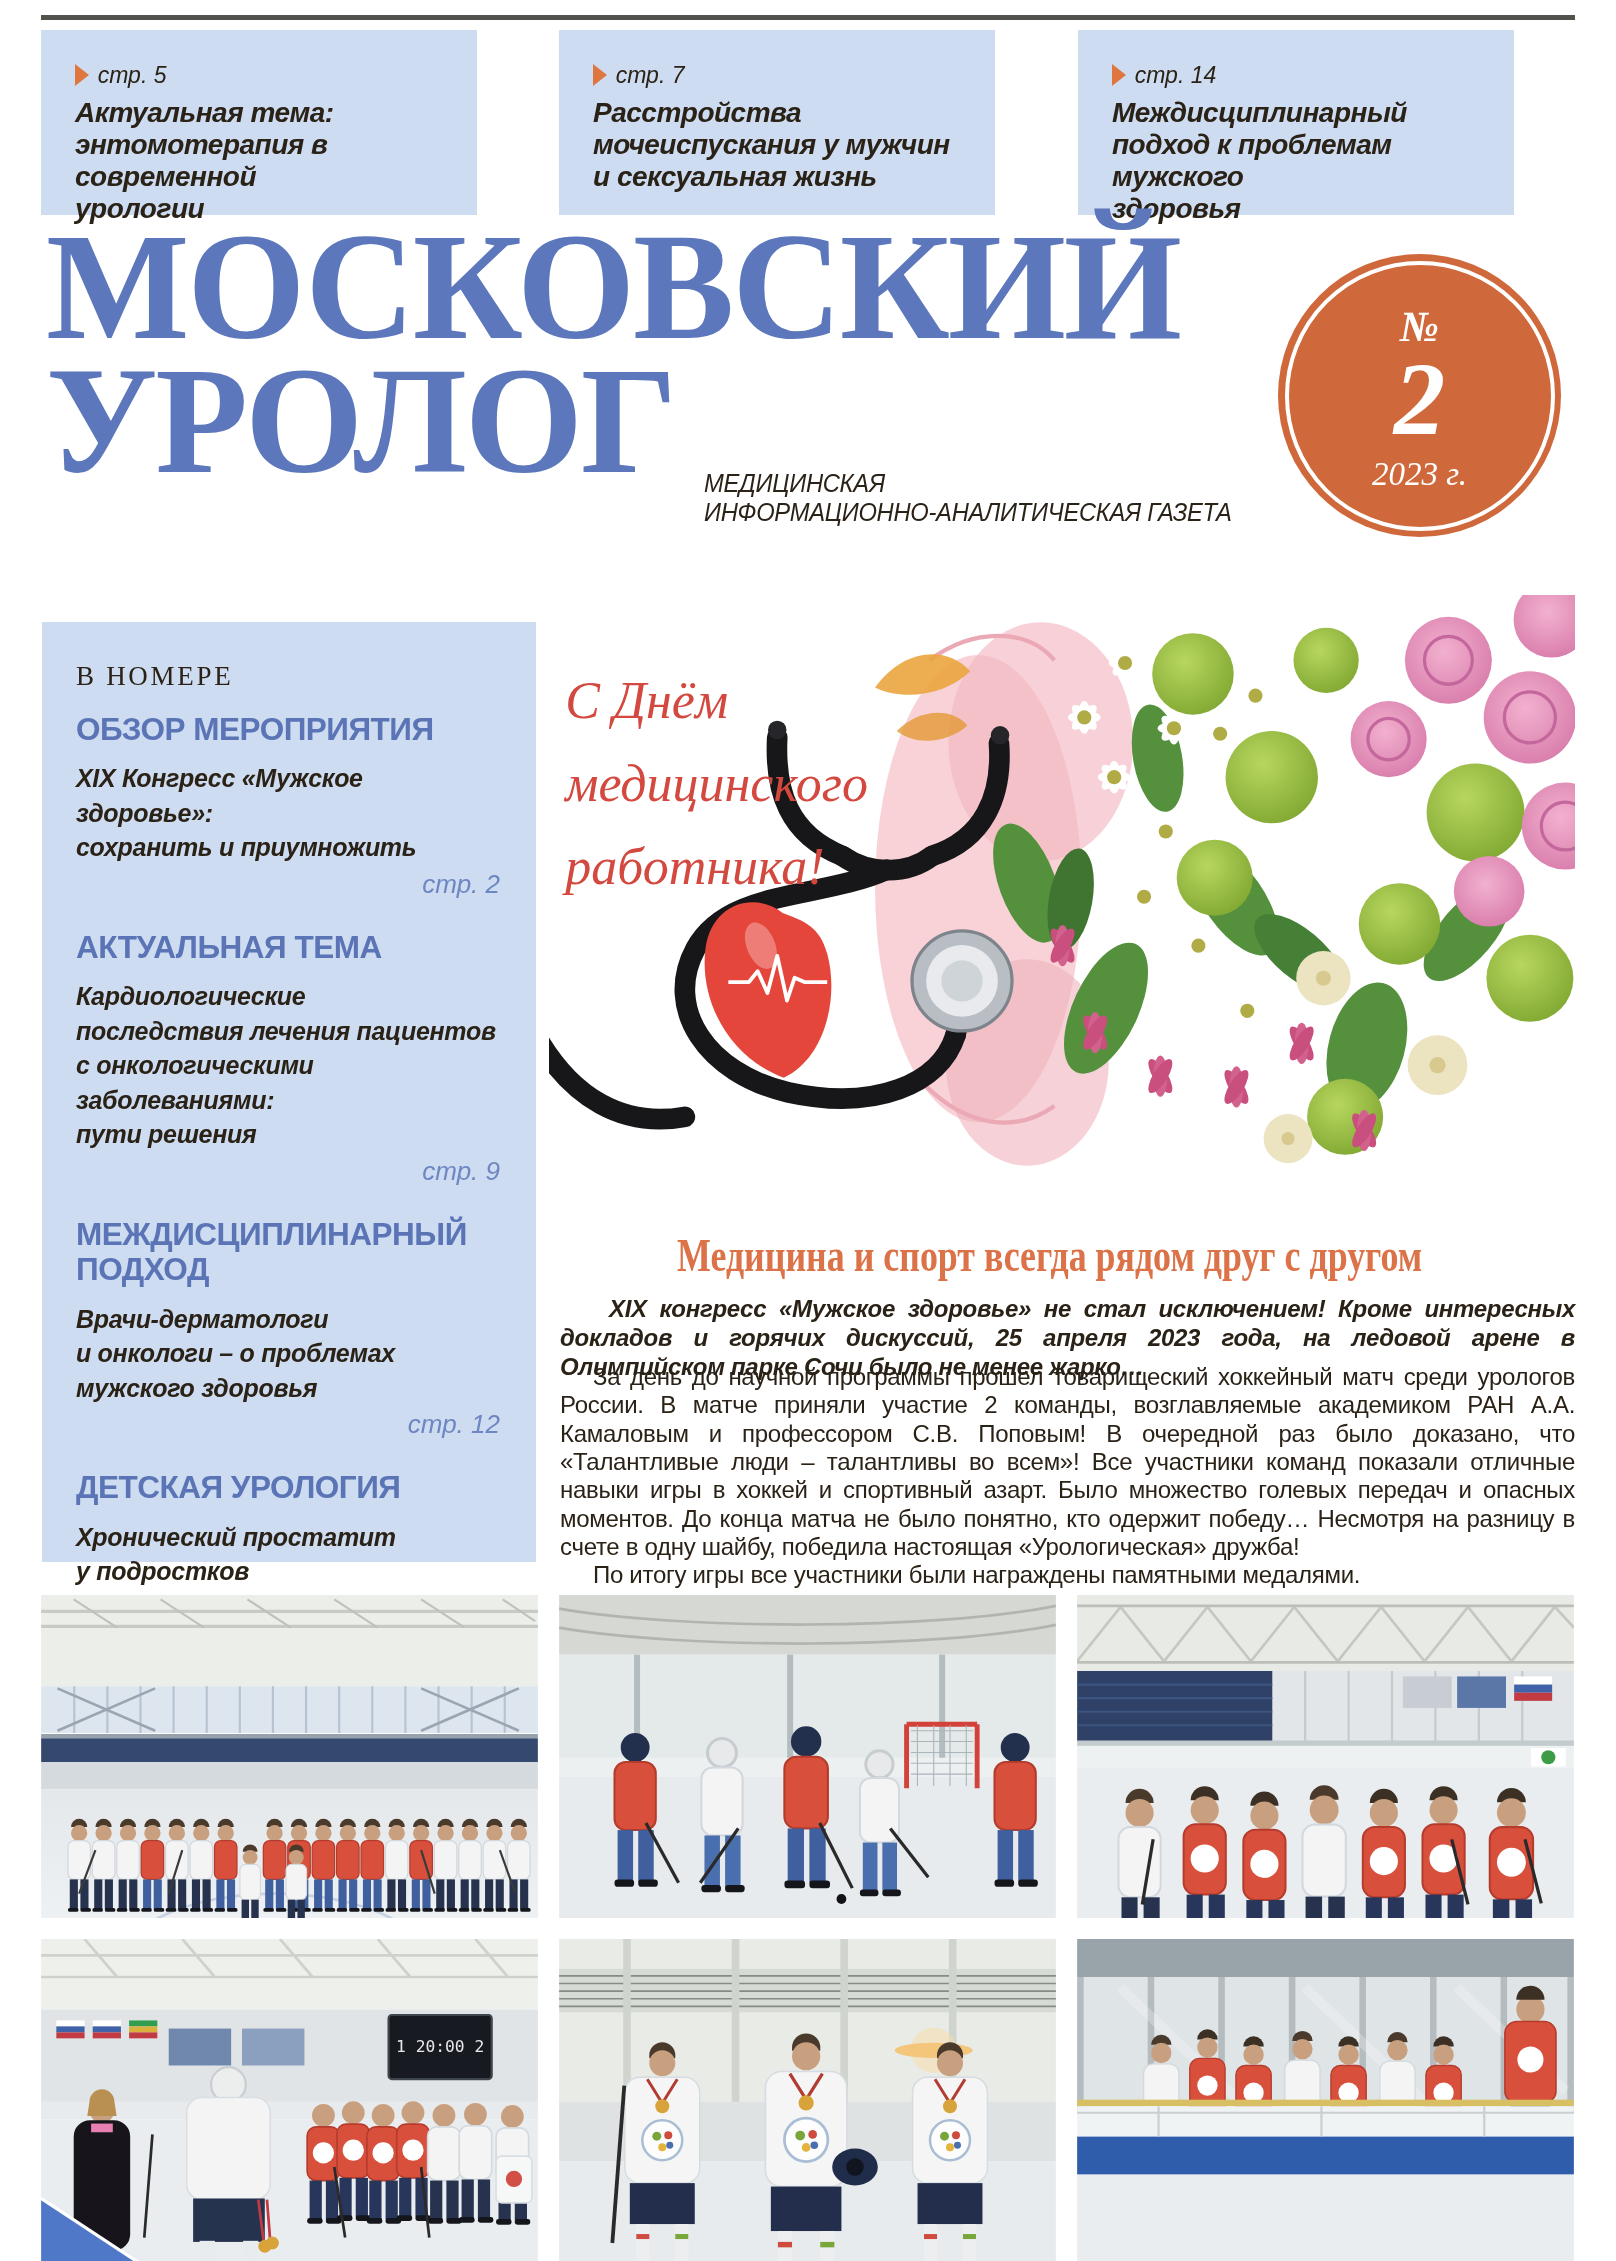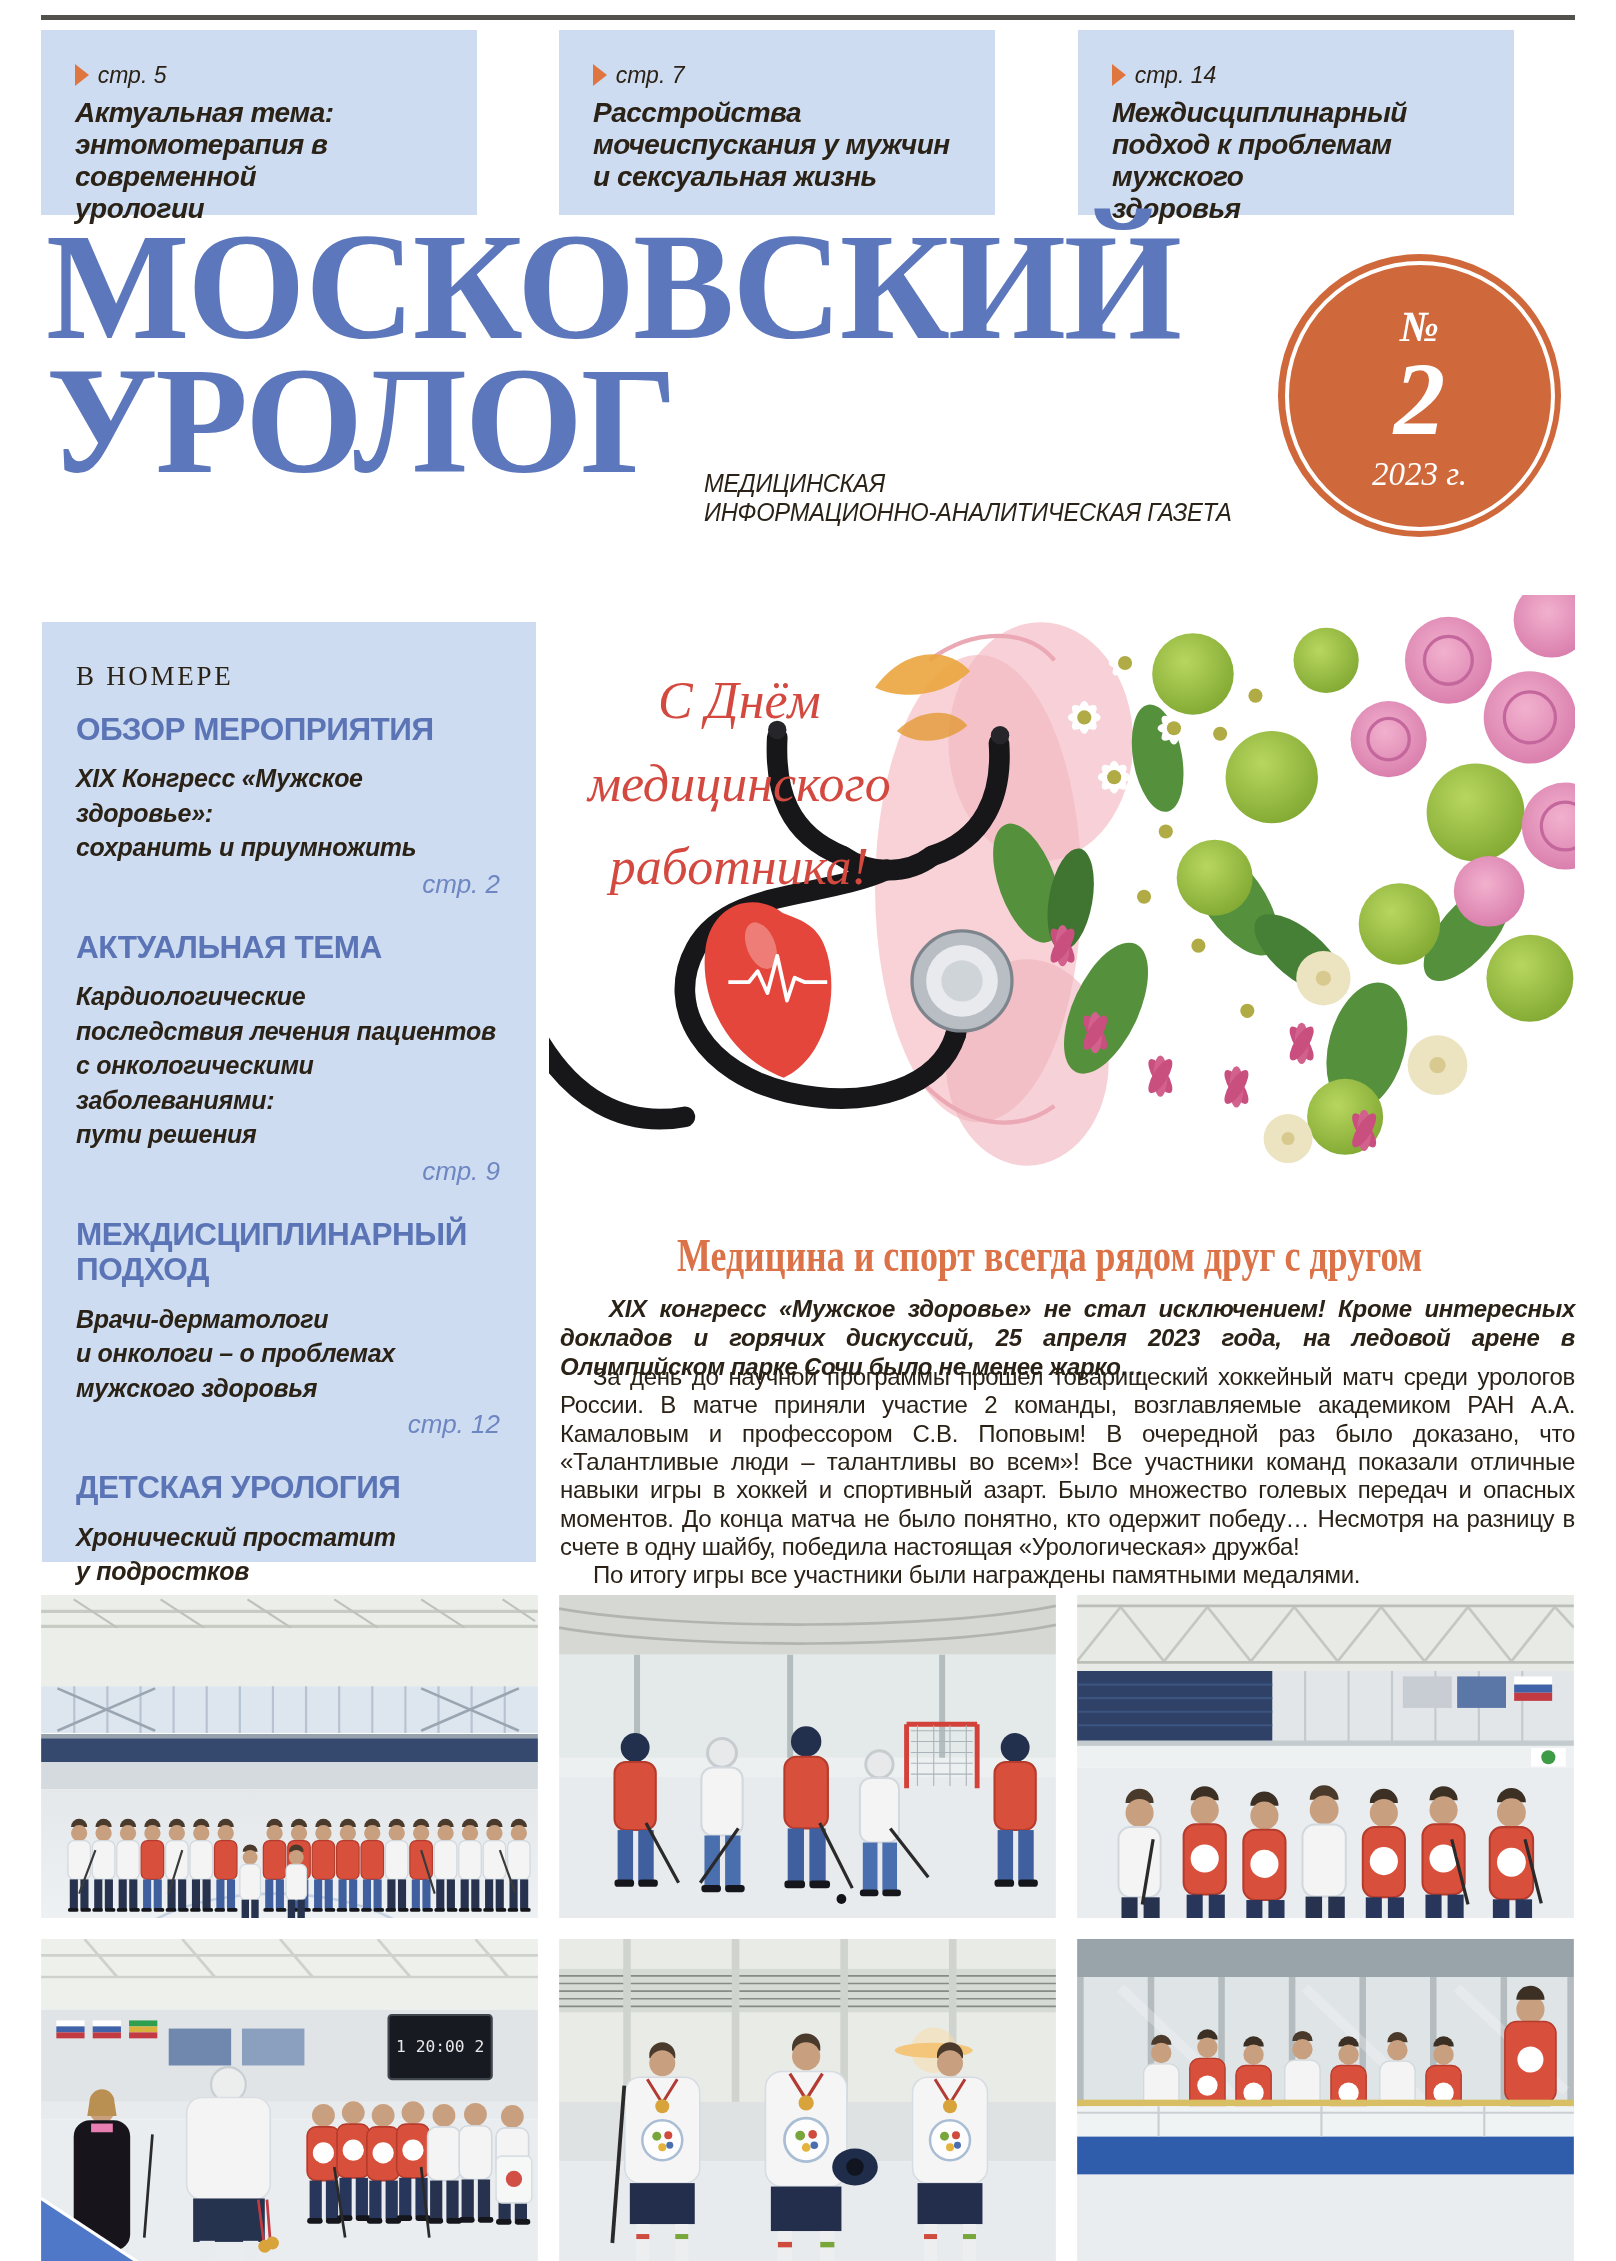--- a/index.html
+++ b/index.html
@@ -35,21 +35,21 @@
           box-sizing:border-box;padding:39px 36px 0 34px;}
   .toc-heading{font-family:"Liberation Serif",serif;font-size:27px;letter-spacing:2.7px;color:#2b2217;margin-bottom:20px;}
   .toc-cat{font-size:31.5px;font-weight:bold;color:#5b74b5;line-height:1.12;margin-bottom:14px;letter-spacing:-0.5px;}
   .toc-item{font-size:25px;font-weight:bold;font-style:italic;line-height:1.38;color:#2b2217;
           white-space:pre-line;letter-spacing:-0.3px;}
   .toc-ref{font-size:26px;font-style:italic;color:#6e86c2;text-align:right;margin:4.3px 0 30px 0;}
 
   
   .hero{position:absolute;left:549px;top:595px;width:1026px;height:579px;background:#ffffff;}
   .hero svg{position:absolute;left:0;top:0;}
-  .greeting{position:absolute;left:16.3px;top:64px;width:348px;text-align:center;
+  .greeting{position:absolute;left:16.3px;top:64px;width:348px;text-align:left;
           font-family:"Liberation Serif",serif;font-style:italic;font-size:52px;line-height:1.6;
           color:#d3493f;white-space:pre-line;}
 
   
   .headline{position:absolute;left:560px;top:1217px;width:788px;margin:12px;text-align:center;
           font-family:"Liberation Serif",serif;font-weight:bold;font-size:46px;color:#dc7247;white-space:nowrap;}
   .headline span{display:inline-block;transform:scaleX(.78);transform-origin:center;}
   .lead{position:absolute;left:560px;top:1295px;width:1015px;margin:0;font-size:24px;line-height:1.2;
           font-weight:bold;font-style:italic;text-align:justify;text-indent:49px;color:#2b2217;letter-spacing:-0.3px;}
   .article-body{position:absolute;left:560px;top:1363px;width:1015px;font-size:24px;line-height:1.18;

